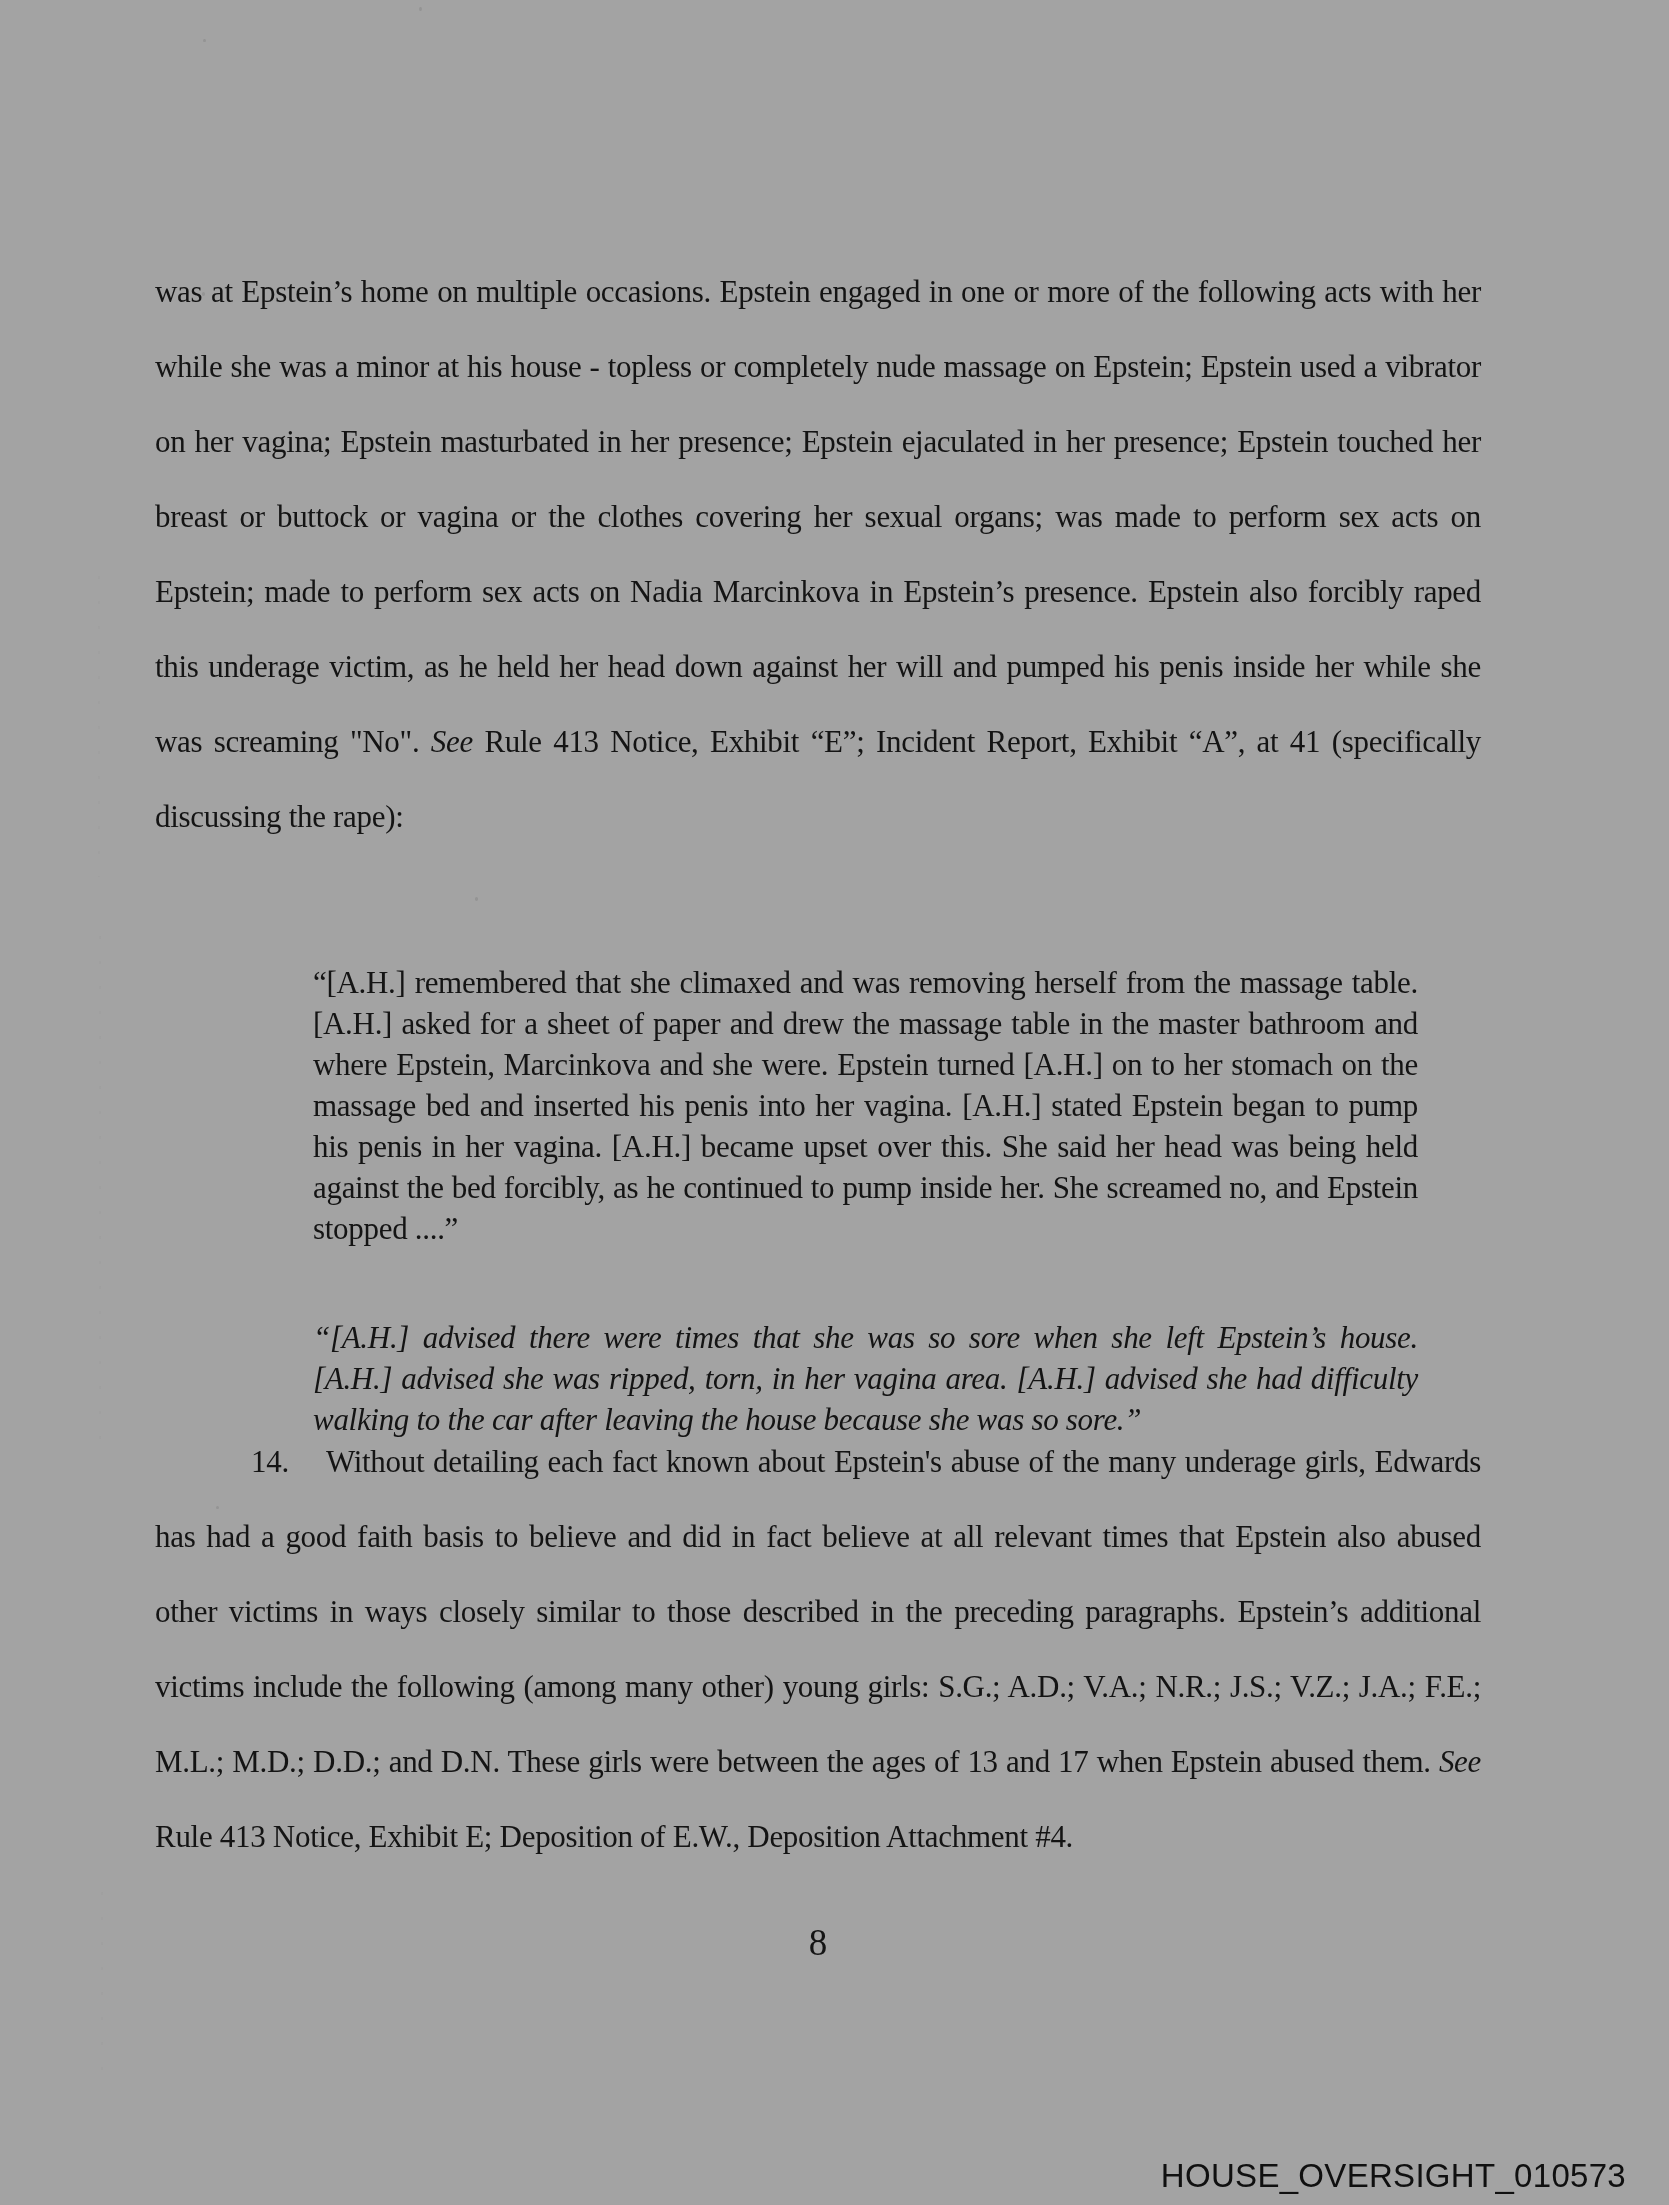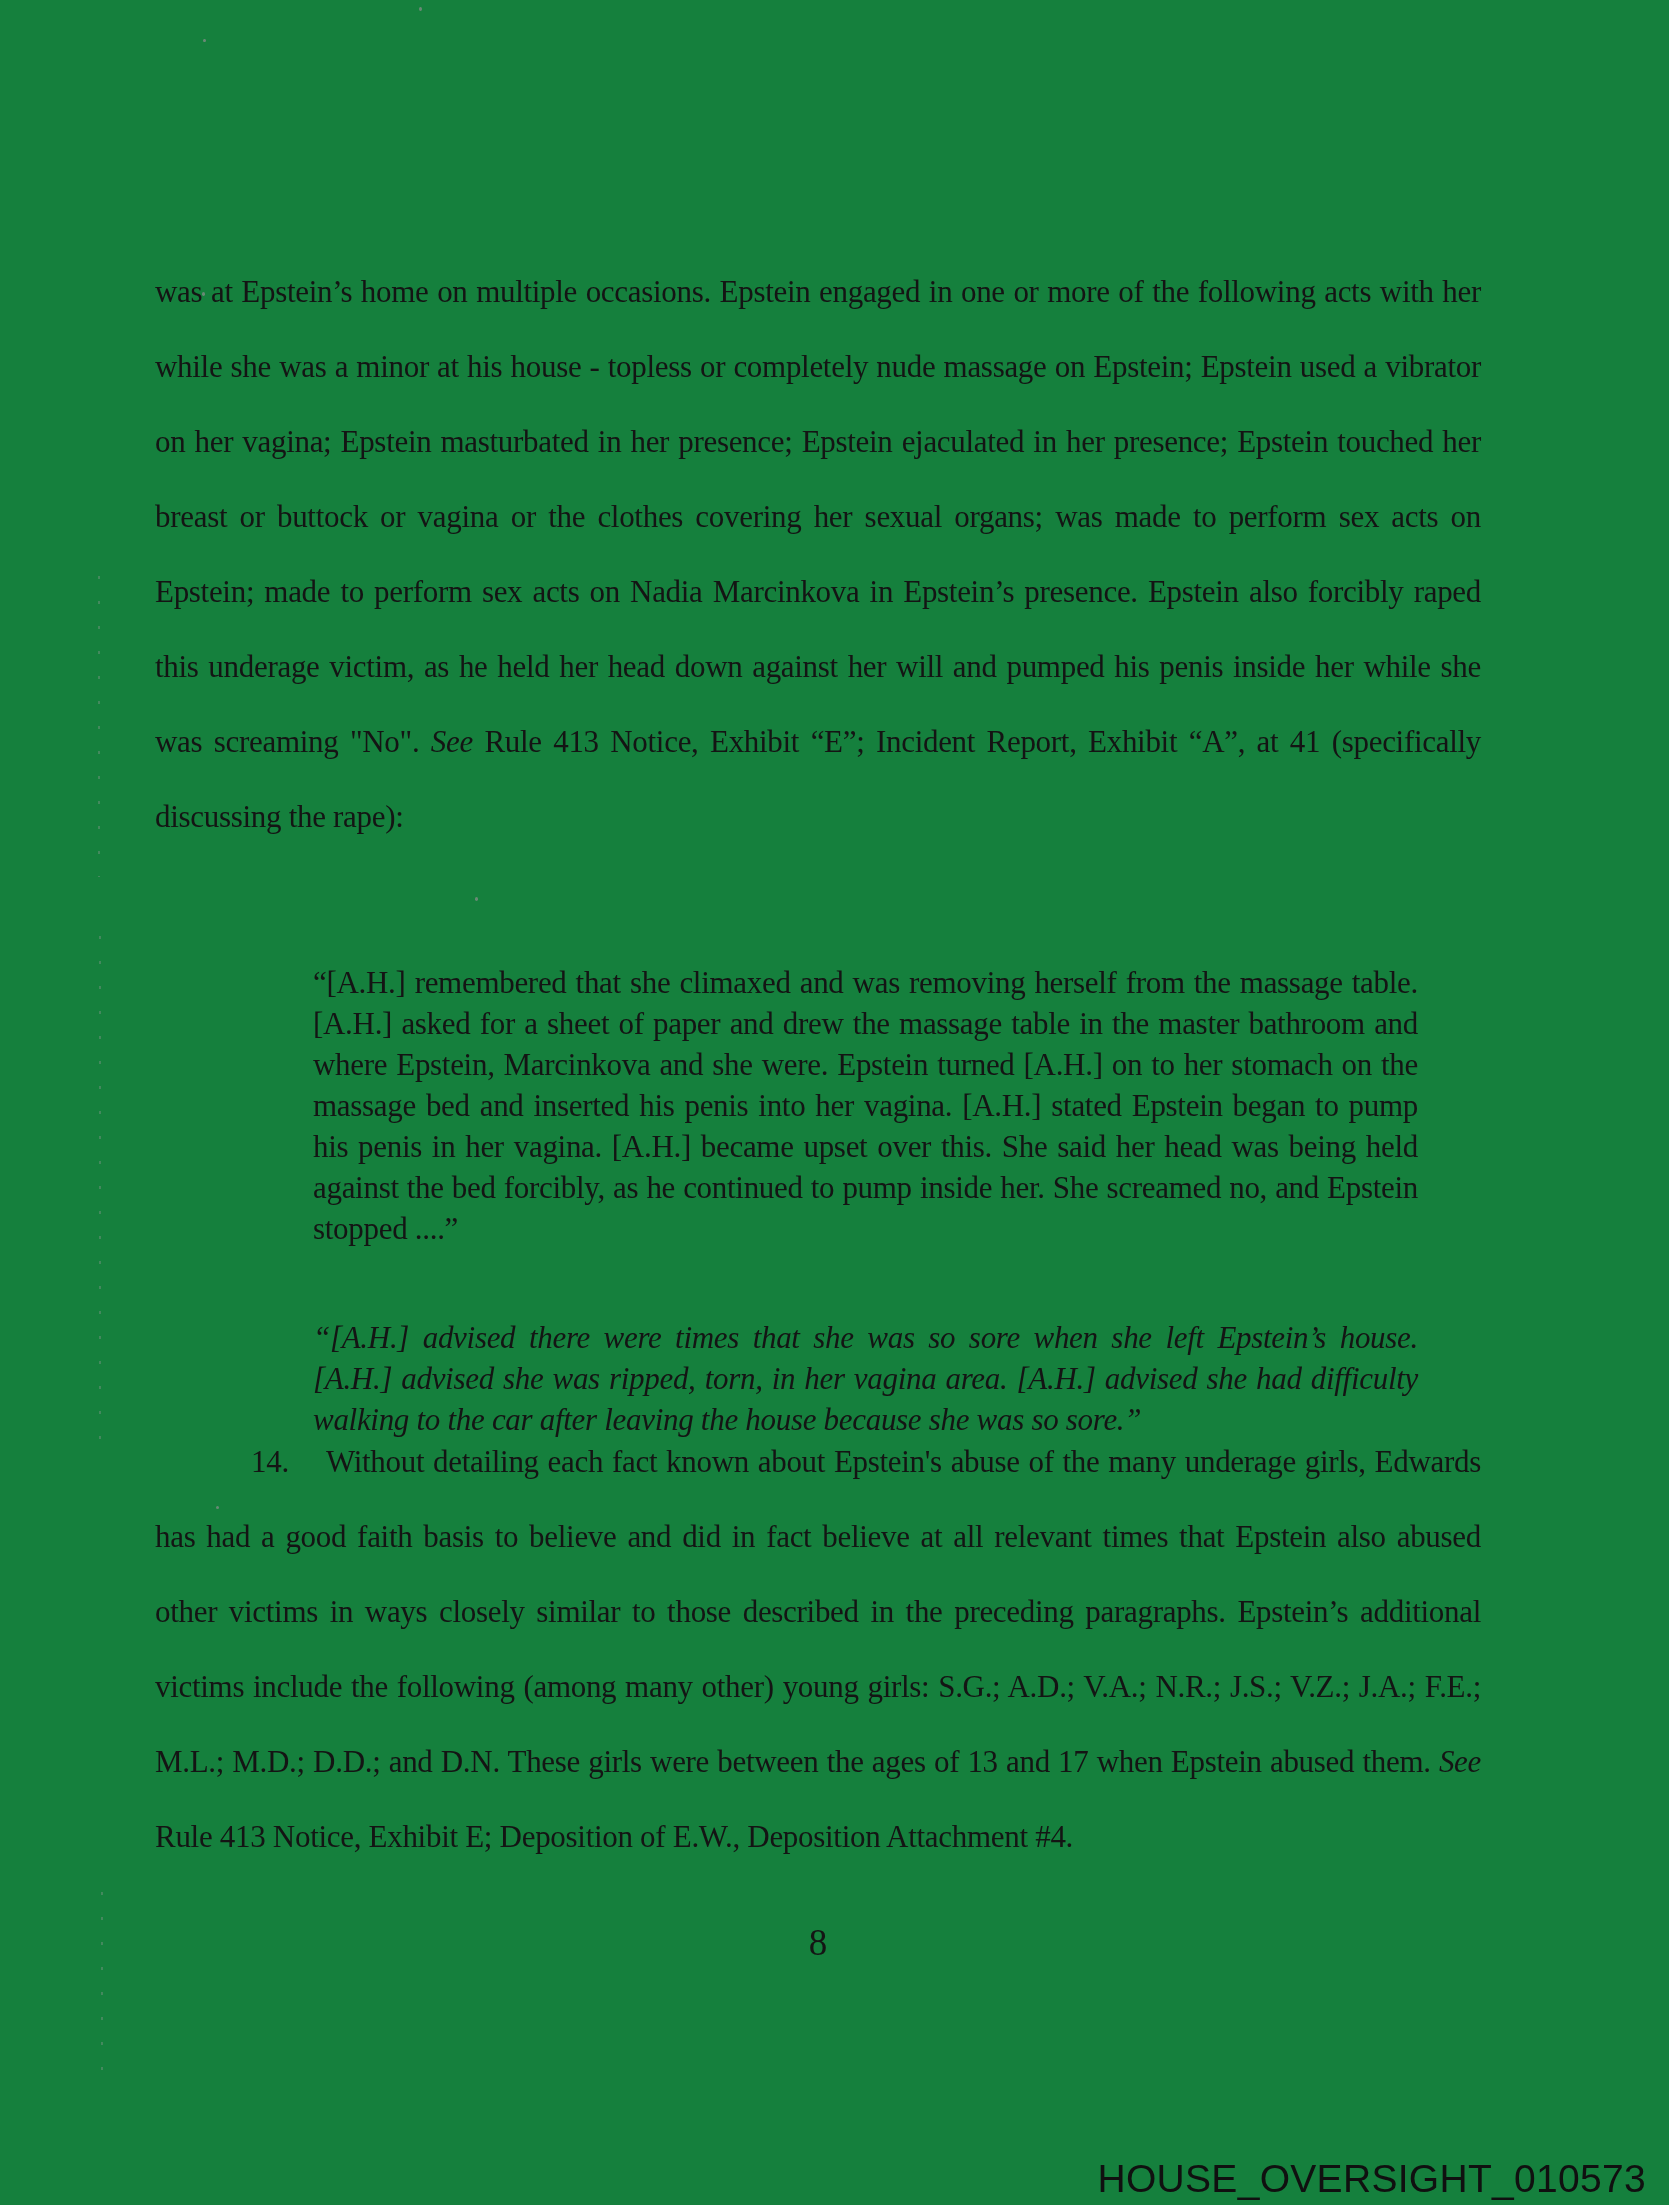--- a/index.html
+++ b/index.html
@@ -1,20 +1,20 @@
 <!DOCTYPE html>
 <html style="font-size:10.5px"><head>
 <meta charset="utf-8">
 <style>
   html,body{margin:0;padding:0;background:#ffffff;}
   .page{
     position:relative;
     width:1669px;
     height:2205px;
-    background:#15803d;
+    background:#a3a3a3;
     font-family:"Liberation Serif","DejaVu Serif",serif;
     color:#141414;
     overflow:hidden;
   }
   .body-par{
     position:absolute;
     left:155px;
     width:1326px;
     font-size:31px;
     letter-spacing:-0.3px;
@@ -46,23 +46,23 @@
     top:1923px;
     left:155px;
     width:1326px;
     text-align:center;
     font-size:37px;
     line-height:39px;
   }
   .bates{
     position:absolute;
     top:2157px;
-    right:23px;
+    right:43px;
     font-family:"Liberation Sans","DejaVu Sans",sans-serif;
-    font-size:39px;
+    font-size:33px;
     letter-spacing:0.3px;
     color:#101010;
   }
   
   .scan-dots{
     position:absolute;
     width:2px;
     background-image:repeating-linear-gradient(to bottom,#9a9a9a 0 2.6px,transparent 2.6px 25px);
     opacity:0.35;
   }

